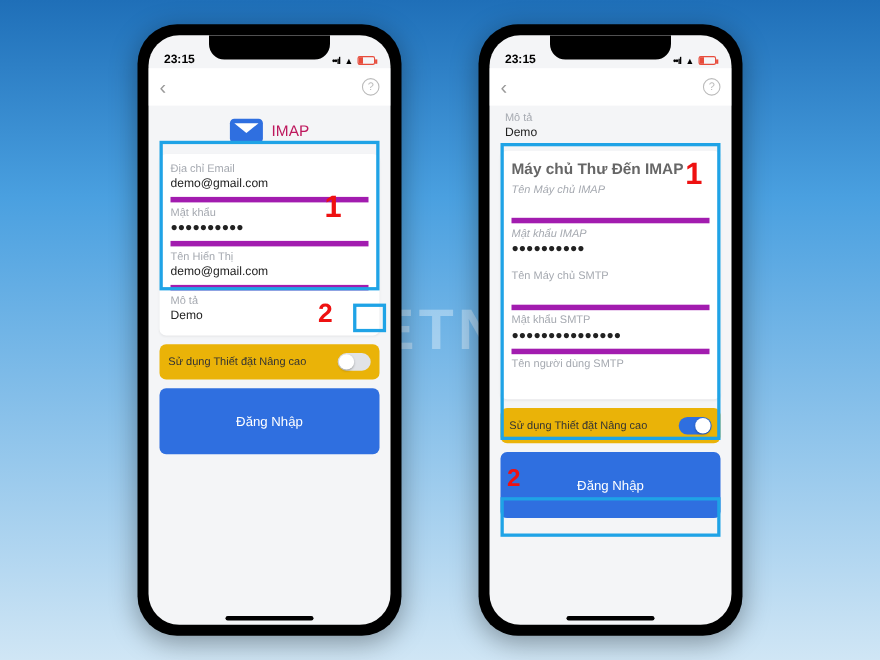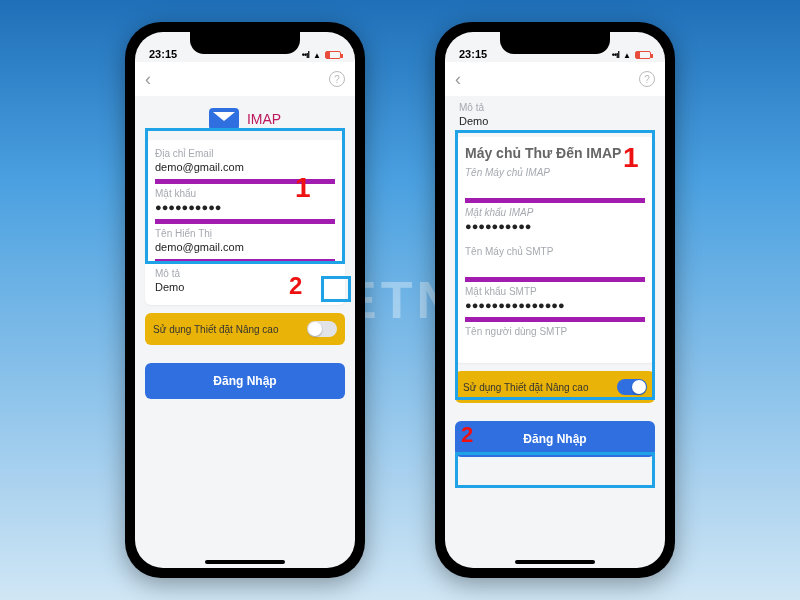--- a/index.html
+++ b/index.html
@@ -61,22 +61,22 @@
     background:#eab308; border-radius:6px; padding: 8px 8px; margin: 8px 0;
     font-size: 10px; color:#333;
   }
   .toggle { width:30px; height:16px; border-radius:10px; position:relative; }
   .toggle.off { background:#e1e3e7; }
   .toggle.on  { background:#2f6fe0; }
   .toggle::after { content:""; position:absolute; top:1px; width:14px; height:14px; background:#fff; border-radius:50%; box-shadow:0 1px 2px rgba(0,0,0,0.3);}
   .toggle.off::after { left:1px; }
   .toggle.on::after  { right:1px; }
   .loginbtn {
-    background:#2f6fe0; color:#fff; text-align:center; font-size:12px; font-weight:700;
-    border-radius:6px; padding: 11px 0; margin-top:18px;
+    background:#2f6fe0; color:#fff; text-align:center; font-size:12px; font-weight:400;
+    border-radius:6px; padding: 23px 0; margin-top:8px;
   }
   
   .hl { position:absolute; border:3px solid #1fa3e6; pointer-events:none; }
   .ann { position:absolute; color:#e11; font-weight:900; font-size:28px; pointer-events:none; font-family: Arial, sans-serif;}
   .homebar { position:absolute; bottom:4px; left:50%; transform:translateX(-50%); width:80px; height:4px; background:#000; border-radius:3px; }
   .scroll { max-height: 380px; overflow:hidden; }
 </style>
 </head>
 <body>
 

